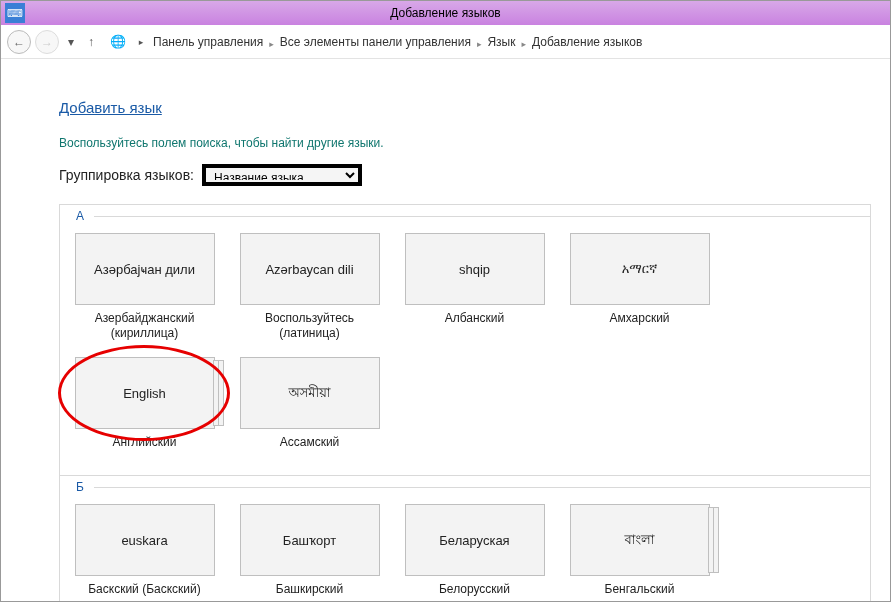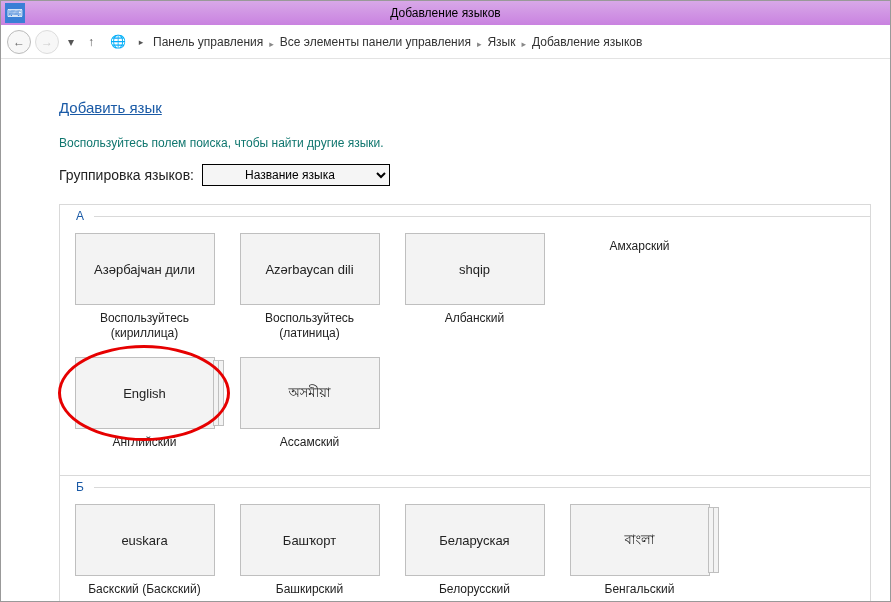--- a/index.html
+++ b/index.html
@@ -104,25 +104,24 @@
       display: flex;
       align-items: center;
       gap: 8px;
       margin-bottom: 18px;
     }
     .group-label { font-size: 14px; color: #222; }
     .group-select {
       font-family: inherit;
       font-size: 12px;
       padding: 2px 4px;
-      width: 188px;
+      width: 160px;
       height: 22px;
-      border: 1px solid #000000;
+      border: 4px solid #000000;
       background: #f5f5f5;
-      text-align: center;
     }
     
     .sections {
       border-top: 1px solid #d9d9d9;
       border-left: 1px solid #d9d9d9;
       border-right: 1px solid #d9d9d9;
       width: 812px;
     }
     .sec-header {
       display: flex;
@@ -233,31 +232,32 @@
   </div>
 
   <div class="sections" id="sections">
       <div class="sec-header">
         <span class="sec-letter">А</span>
         <div class="sec-rule"></div>
       </div>
       <div class="tiles">
         <div class="tile">
           <div class="tile-box">Азәрбајҹан дили</div>
-          <div class="tile-label">Воспользуйтесь (кириллица)</div>
+          <div class="tile-label">Азербайджанский (кириллица)</div>
         </div>
         <div class="tile">
           <div class="tile-box">Azərbaycan dili</div>
           <div class="tile-label">Воспользуйтесь (латиница)</div>
         </div>
         <div class="tile">
           <div class="tile-box">shqip</div>
           <div class="tile-label">Албанский</div>
         </div>
         <div class="tile">
+          <div class="tile-box">አማርኛ</div>
           <div class="tile-label">Амхарский</div>
         </div>
         <div class="tile" style="position: relative;">
           <div class="tile-box variants">English</div>
           <div class="tile-label">Английский</div>
           <div class="highlight-circle" style="left: -14px; top: -12px; width: 172px; height: 96px;"></div>
         </div>
         <div class="tile">
           <div class="tile-box">অসমীয়া</div>
           <div class="tile-label">Ассамский</div>

